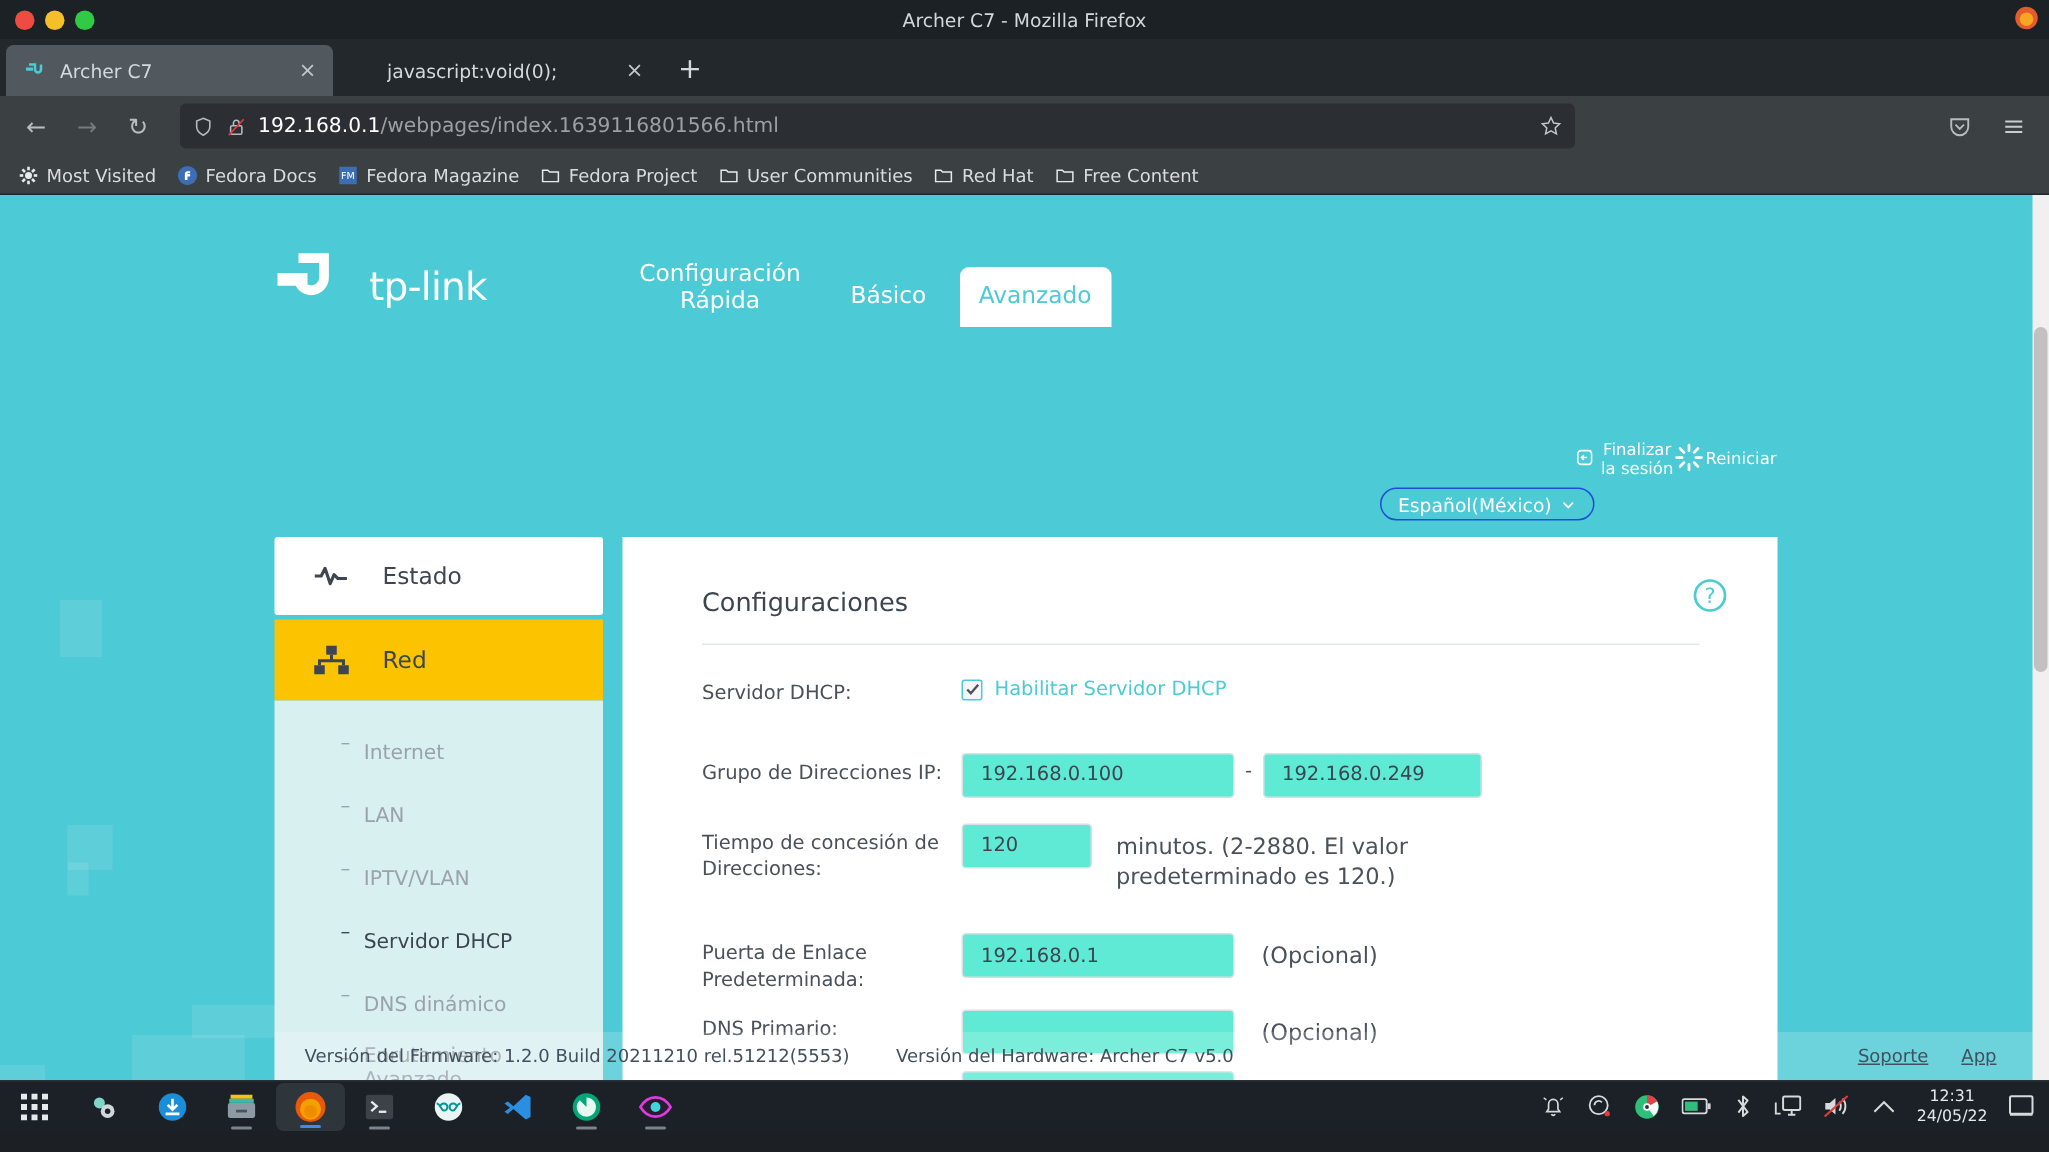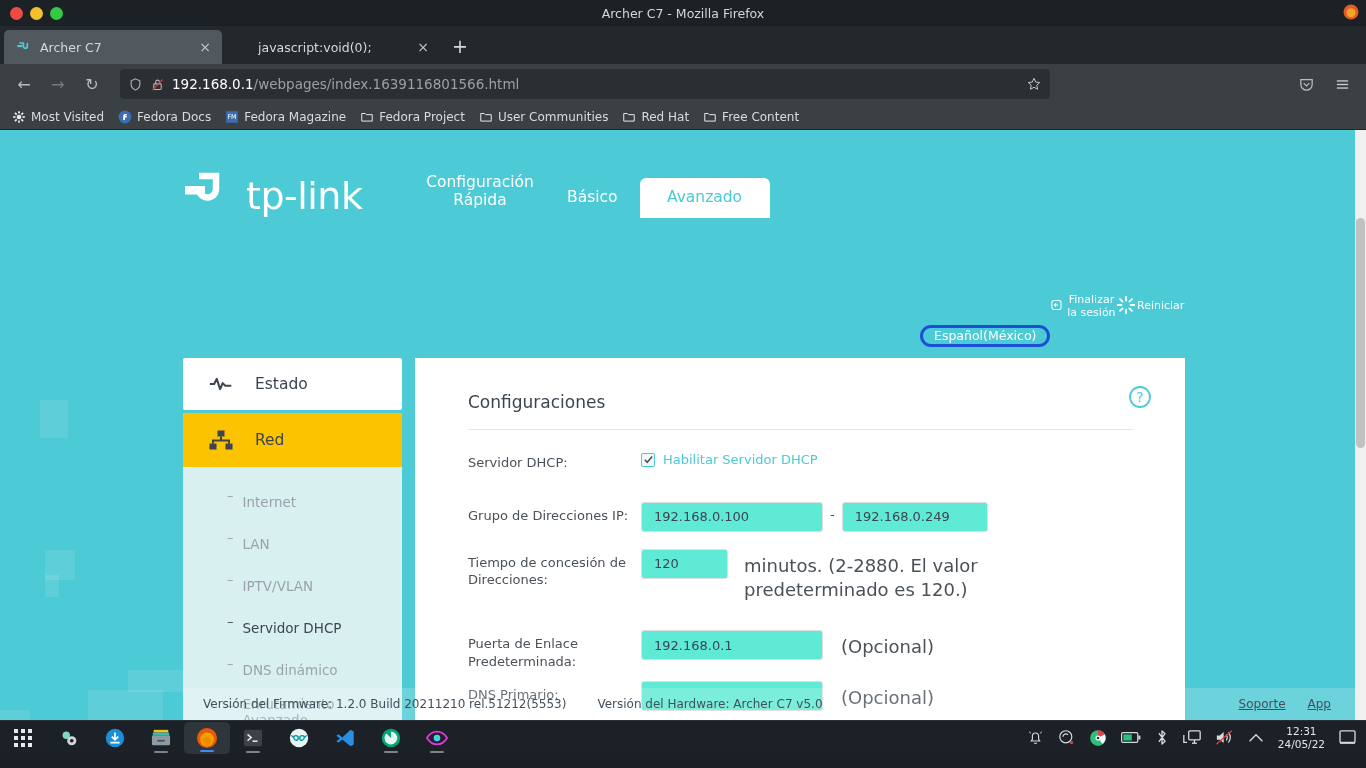--- a/index.html
+++ b/index.html
@@ -106,40 +106,40 @@
     position: absolute; top: 88px; right: 1px; width: 9px; height: 230px;
     background: #c1c1c1; border-radius: 5px;
   }
 
   
   .tp-header {
     position: absolute; top: 0; left: 0; right: 11px; height: 88px;
   }
   .tp-logo { position: absolute; left: 183px; top: 32px; display: flex; align-items: center; }
   .tp-logo .logotext {
-    color: #ffffff; font-size: 38px; letter-spacing: -0.5px; margin-left: 5px;
+    color: #ffffff; font-size: 26px; letter-spacing: -0.5px; margin-left: 5px;
     font-family: "DejaVu Sans", "Liberation Sans", sans-serif;
     margin-top: 12px;
   }
   .tp-tabs { position: absolute; left: 415px; top: 0; display: flex; align-items: flex-end; height: 88px; }
   .tp-tab {
     color: #ffffff; font-size: 15.5px; padding: 0 22px;
     height: 40px; display: flex; align-items: center; justify-content: center;
     text-align: center; line-height: 1.15;
   }
   .tp-tab.quick { width: 130px; height: 52px; padding: 0 6px; }
   .tp-tab.active {
     background: #ffffff; color: #4ccad5; border-radius: 6px 6px 0 0;
-    width: 130px; height: 40px;
+    width: 101px; height: 40px;
   }
   .lang-select {
     position: absolute; left: 920px; top: 195px;
-    border: 3px solid #1d4ed8; border-radius: 13px; height: 22px;
+    border: 1px solid #1d4ed8; border-radius: 13px; height: 22px;
     display: flex; align-items: center; gap: 6px; padding: 0 11px;
-    color: #ffffff; font-size: 12.5px; flex-direction: column;
+    color: #ffffff; font-size: 12.5px;
   }
   .hdr-icon {
     position: absolute; top: 164px; display: flex; flex-direction: row;
     align-items: center; color: #ffffff; font-size: 11px; line-height: 1.15;
     text-align: center; width: 70px;
   }
   .hdr-icon .glyph { height: 22px; margin-bottom: 3px; }
 
   
   .sidebar { position: absolute; left: 183px; top: 228px; width: 219px; }
@@ -174,21 +174,21 @@
   .frow { display: flex; align-items: flex-start; margin-top: 22px; }
   .flabel {
     width: 173px; color: #4a5159; font-size: 13px; line-height: 1.35;
     padding-top: 5px; flex: 0 0 173px;
   }
   .finput {
     height: 30px; border: 1px solid #dcdfe2; border-radius: 3px;
     color: #3d4551; font-size: 13px; display: flex; align-items: center;
     padding: 0 12px; background: #5eead4;
   }
-  .fhint { color: #4a5159; font-size: 18px; line-height: 1.35; padding-top: 5px; }
+  .fhint { color: #4a5159; font-size: 15px; line-height: 1.35; padding-top: 5px; }
   .dash-sep { color: #4a5159; font-size: 13px; padding: 5px 7px 0 7px; }
 
   .cbrow { display: flex; align-items: center; gap: 8px; padding-top: 3px; }
   .cbox {
     width: 14px; height: 14px; border: 1px solid #4ccad5; border-radius: 2px;
     background: #f4f6f7; display: flex; align-items: center; justify-content: center;
   }
   .cblabel { color: #4ccad5; font-size: 13px; }
 
   

